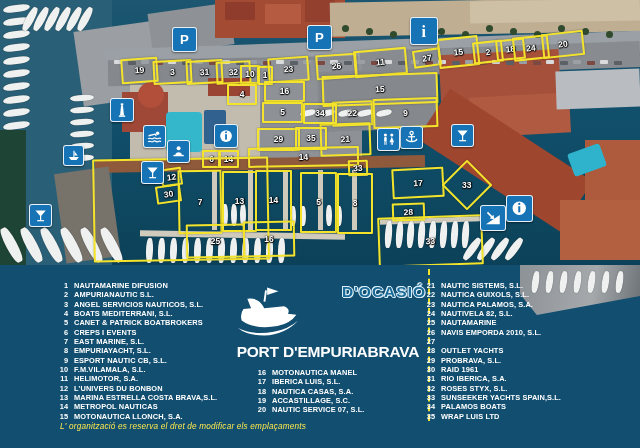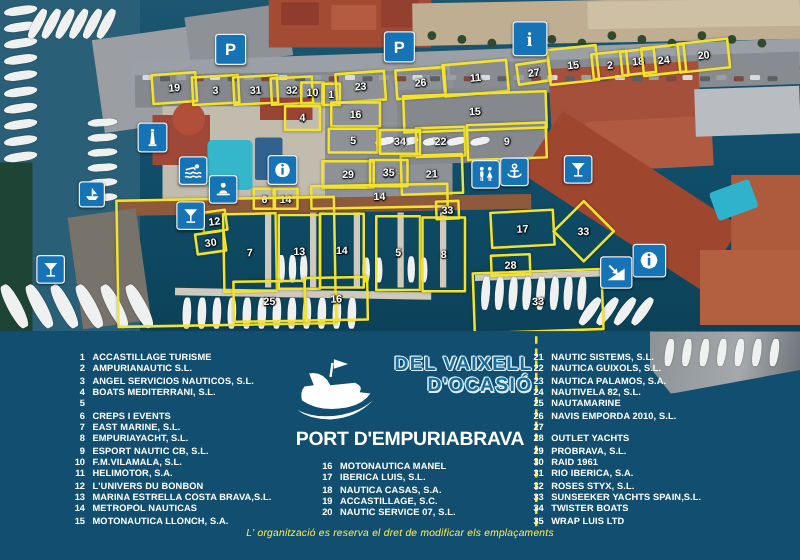--- a/index.html
+++ b/index.html
@@ -36,21 +36,21 @@
           font-weight:bold;font-size:15.5px;line-height:16.5px;letter-spacing:1px;
           color:#1a6a97;
           text-shadow:-1px 0 #dcefF8,1px 0 #dceff8,0 -1px #dceff8,0 1px #dceff8,
                       1px 1px #dceff8,-1px -1px #dceff8;}
   .portname{position:absolute;left:228px;top:78px;width:200px;text-align:center;
           font-size:15.5px;font-weight:bold;color:#fff;letter-spacing:-.2px;
           white-space:nowrap;}
   .boatlogo{position:absolute;left:236px;top:16px;width:66px;height:60px;}
   .sep{position:absolute;left:428px;top:4px;height:152px;width:0;
        border-left:2px dashed #f4e32b;}
-  .note{position:absolute;left:60px;top:157px;width:520px;text-align:center;
+  .note{position:absolute;left:60px;top:157px;width:520px;
         font-size:8.2px;font-style:italic;color:#ffe94d;letter-spacing:.2px;}
   .patch{position:absolute;left:520px;top:0;width:120px;height:50px;
          background:linear-gradient(100deg,#8d9297 0%,#a5a9ac 60%,#6b7176 100%);
          clip-path:polygon(0 0,100% 0,100% 62%,14% 100%,0 58%);}
 </style>
 </head>
 <body>
 
 <div class="poster">
 
@@ -457,36 +457,37 @@
         <div class="boat" style="left: 54px; top: 6px; width: 7px; height: 22px; transform: rotate(8deg);"></div>
         <div class="boat" style="left: 68px; top: 6px; width: 7px; height: 22px; transform: rotate(8deg);"></div>
         <div class="boat" style="left: 82px; top: 6px; width: 7px; height: 22px; transform: rotate(8deg);"></div>
         <div class="boat" style="left: 96px; top: 6px; width: 7px; height: 22px; transform: rotate(8deg);"></div>
       </div>
     <div class="sep"></div>
 
     <div class="col" id="col1" style="left:46px;top:16px;width:220px;">
         <div class="lrow">
           <span class="n">1</span>
-          <span class="nm">ACCASTILLAGE TURISME</span>
+          <span class="nm">NAUTAMARINE DIFUSION</span>
         </div>
         <div class="lrow">
           <span class="n">2</span>
           <span class="nm">AMPURIANAUTIC S.L.</span>
         </div>
         <div class="lrow">
           <span class="n">3</span>
           <span class="nm">ANGEL SERVICIOS NAUTICOS, S.L.</span>
         </div>
         <div class="lrow">
           <span class="n">4</span>
           <span class="nm">BOATS MEDITERRANI, S.L.</span>
         </div>
         <div class="lrow">
           <span class="n">5</span>
+          <span class="nm">CANET &amp; PATRICK BOATBROKERS</span>
         </div>
         <div class="lrow">
           <span class="n">6</span>
           <span class="nm">CREPS I EVENTS</span>
         </div>
         <div class="lrow">
           <span class="n">7</span>
           <span class="nm">EAST MARINE, S.L.</span>
         </div>
         <div class="lrow">
@@ -591,36 +592,35 @@
         <div class="lrow">
           <span class="n">32</span>
           <span class="nm">ROSES STYX, S.L.</span>
         </div>
         <div class="lrow">
           <span class="n">33</span>
           <span class="nm">SUNSEEKER YACHTS SPAIN,S.L.</span>
         </div>
         <div class="lrow">
           <span class="n">34</span>
-          <span class="nm">TWISTER BOATS</span>
+          <span class="nm">PALAMOS BOATS</span>
         </div>
         <div class="lrow">
           <span class="n">35</span>
           <span class="nm">WRAP LUIS LTD</span>
         </div>
       </div>
 
     <svg class="boatlogo" viewBox="0 0 70 60">
       <path d="M6 40 Q20 50 44 46 Q58 43 64 34 L55 33 Q58 28 51 25 L30 27 Q24 15 12 17 L16 27 L8 28 Q4 33 6 40 Z" fill="#fff"></path>
       <rect x="30" y="8" width="2" height="12" fill="#fff" transform="rotate(8 31 14)"></rect>
       <path d="M33 5 L45 9 L33 13 Z" fill="#fff"></path>
       <path d="M2 48 Q18 56 40 52 Q56 49 66 40 Q52 55 30 56 Q12 56 2 48 Z" fill="#fff"></path>
     </svg>
 
     <div class="titles">
-      <div>DEL VAIXELL</div>
       <div>D'OCASIÓ</div>
     </div>
     <div class="portname">PORT D'EMPURIABRAVA</div>
 
     <div class="note">L' organització es reserva el dret de modificar els emplaçaments</div>
   </div>
 </div>
 
 </body></html>

